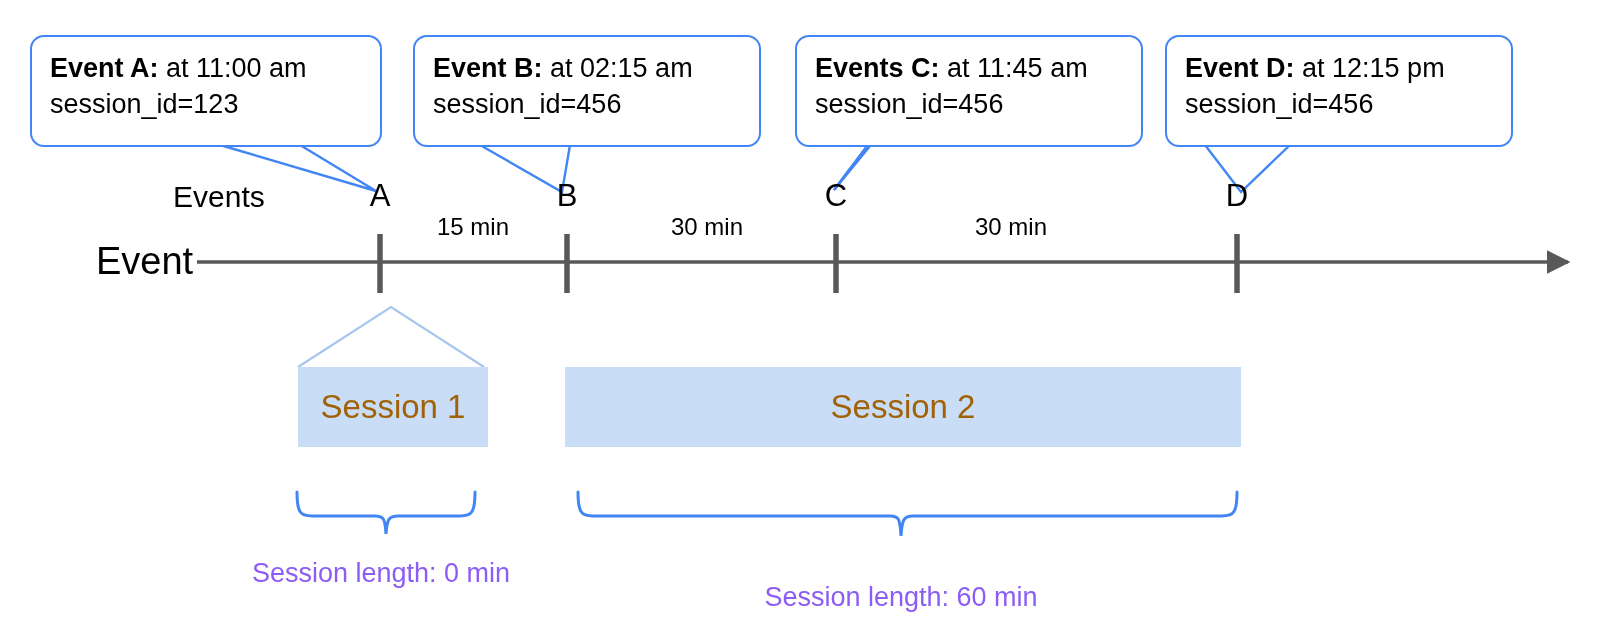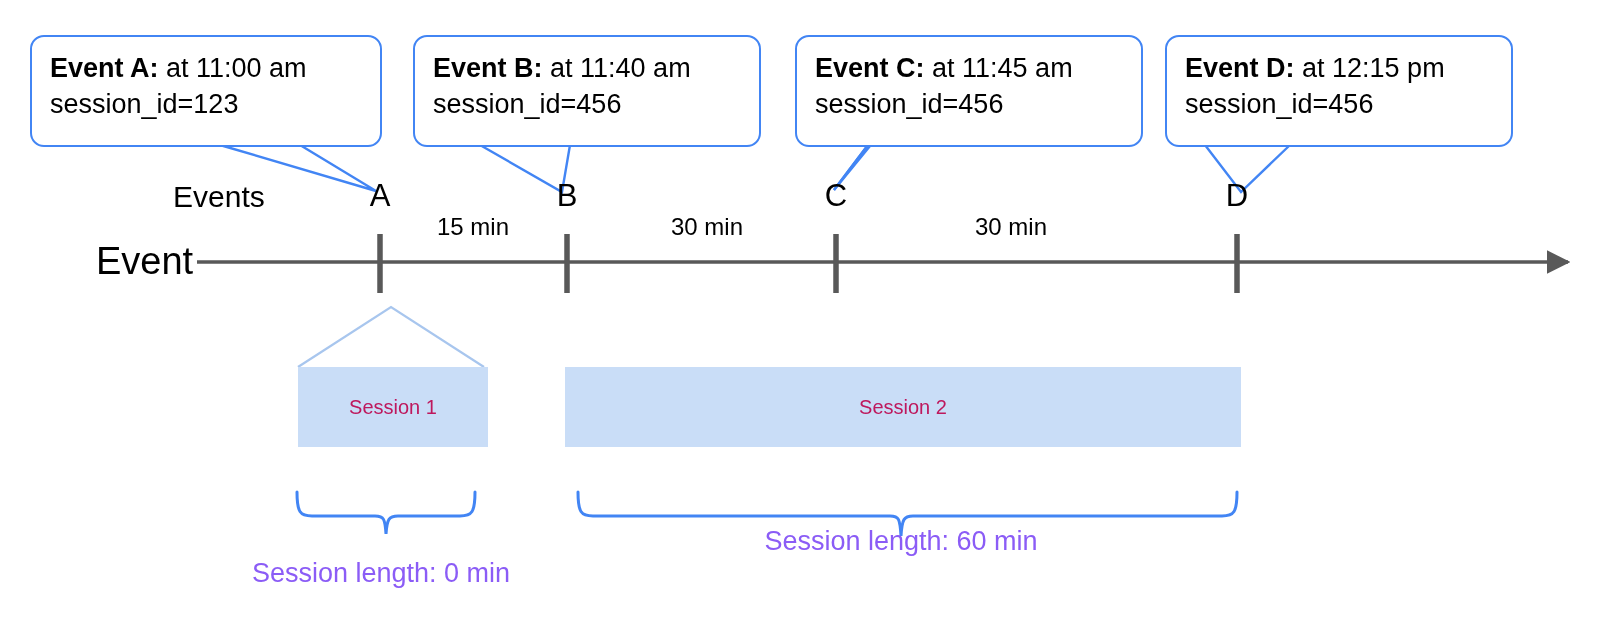--- a/index.html
+++ b/index.html
@@ -80,22 +80,22 @@
     white-space: nowrap;
   }
 
   
   .session-box {
     position: absolute;
     background: #c9ddf7;
     display: flex;
     align-items: center;
     justify-content: center;
-    font-size: 20px;
-    color: #be185d;
+    font-size: 33px;
+    color: #a16207;
     white-space: nowrap;
   }
 
   
   .length-label {
     position: absolute;
     font-size: 27px;
     color: #8b5cf6;
     transform: translateX(-50%);
     white-space: nowrap;
@@ -159,26 +159,26 @@
                C 1234 516, 1237 512, 1237 492"></path>
     </g>
   </svg>
 
   <div class="callout" id="callout-a" style="left:30px; top:35px; width:352px; height:112px;">
     <span class="line1"><b>Event A:</b><span> at 11:00 am</span></span>
     <span class="line2">session_id=123</span>
   </div>
 
   <div class="callout" id="callout-b" style="left:413px; top:35px; width:348px; height:112px;">
-    <span class="line1"><b>Event B:</b><span> at 11:40 am</span></span>
+    <span class="line1"><b>Event B:</b><span> at 02:15 am</span></span>
     <span class="line2">session_id=456</span>
   </div>
 
   <div class="callout" id="callout-c" style="left:795px; top:35px; width:348px; height:112px;">
-    <span class="line1"><b>Event C:</b><span> at 11:45 am</span></span>
+    <span class="line1"><b>Events C:</b><span> at 11:45 am</span></span>
     <span class="line2">session_id=456</span>
   </div>
 
   <div class="callout" id="callout-d" style="left:1165px; top:35px; width:348px; height:112px;">
     <span class="line1"><b>Event D:</b><span> at 12:15 pm</span></span>
     <span class="line2">session_id=456</span>
   </div>
 
   <div class="axis-label" id="events-row-label">Events</div>
   <div class="axis-label" id="user-row-label">Event</div>
@@ -193,15 +193,15 @@
   <div class="gap-label" style="left:1011px; top:213px;">30 min</div>
 
   <div class="session-box" style="left:298px; top:367px; width:190px; height:80px;">
     <span>Session 1</span>
   </div>
   <div class="session-box" style="left:565px; top:367px; width:676px; height:80px;justify-content:center;">
     <span>Session 2</span>
   </div>
 
   <div class="length-label" style="left:381px; top:558px;">Session length: 0 min</div>
-  <div class="length-label" style="left:901px; top:526px;text-align:right;">Session length: 60 min</div>
+  <div class="length-label" style="left:901px; top:582px;text-align:right;">Session length: 60 min</div>
 
 </div>
 
 </body></html>

